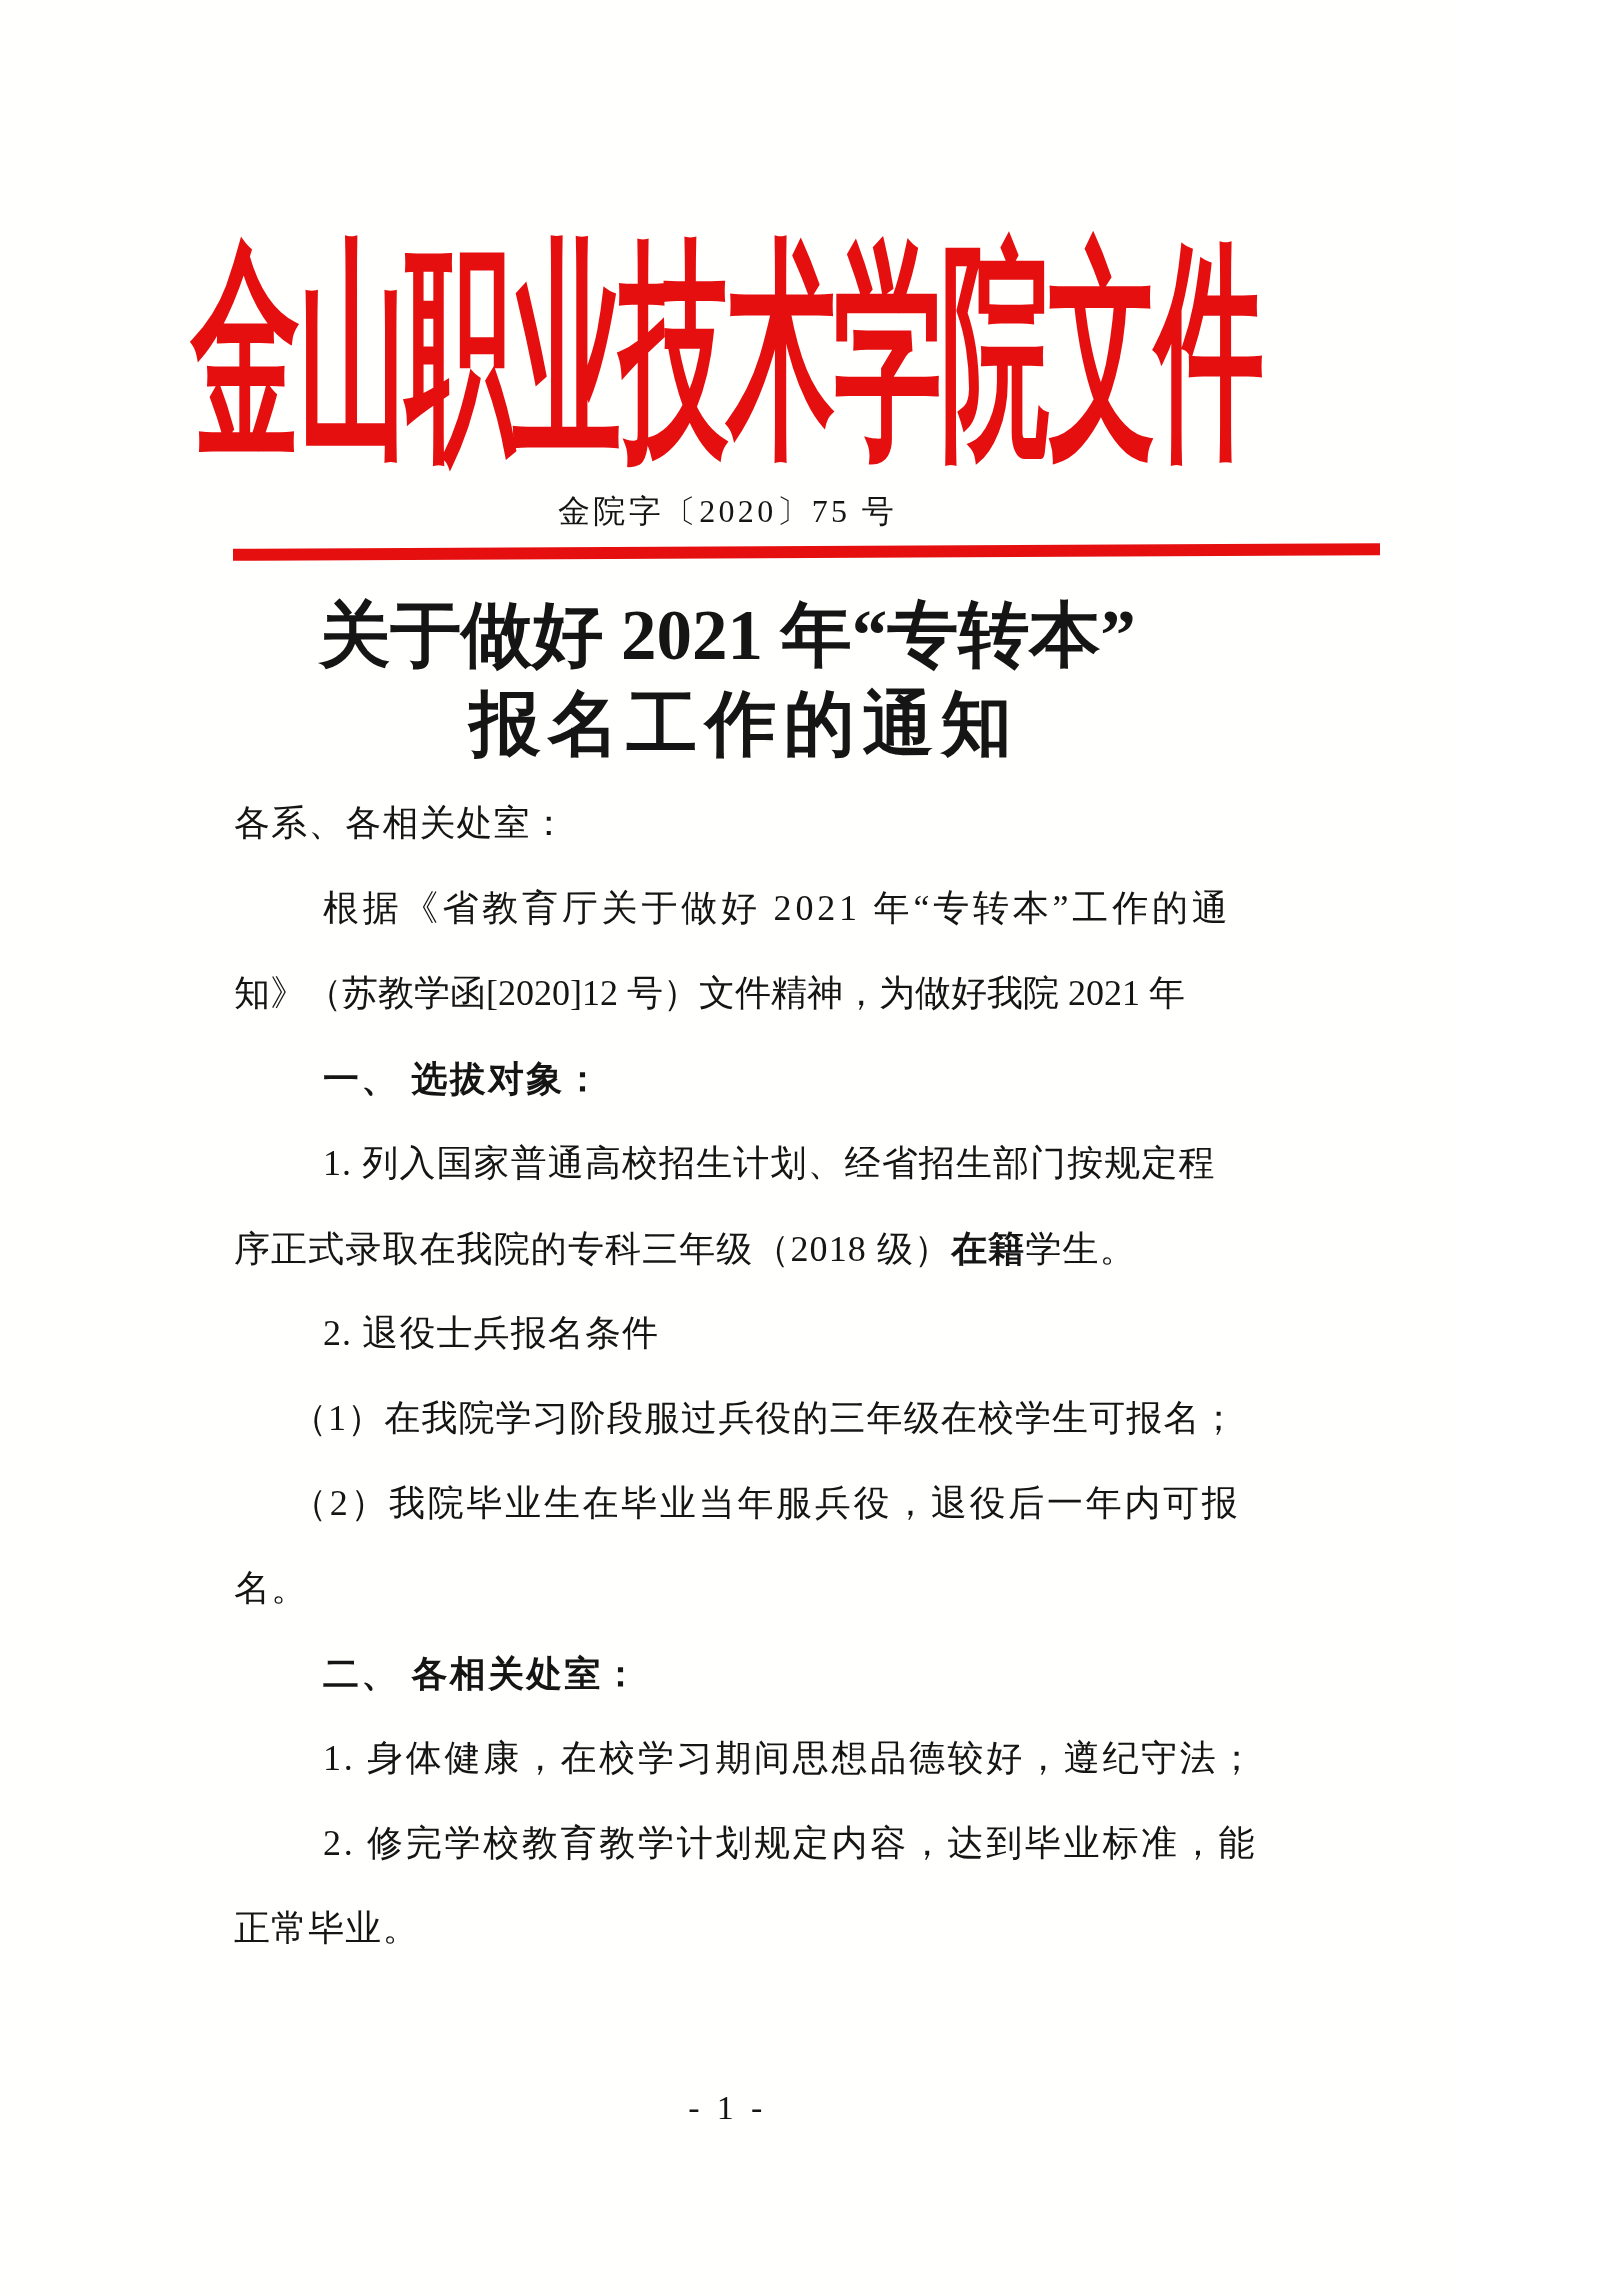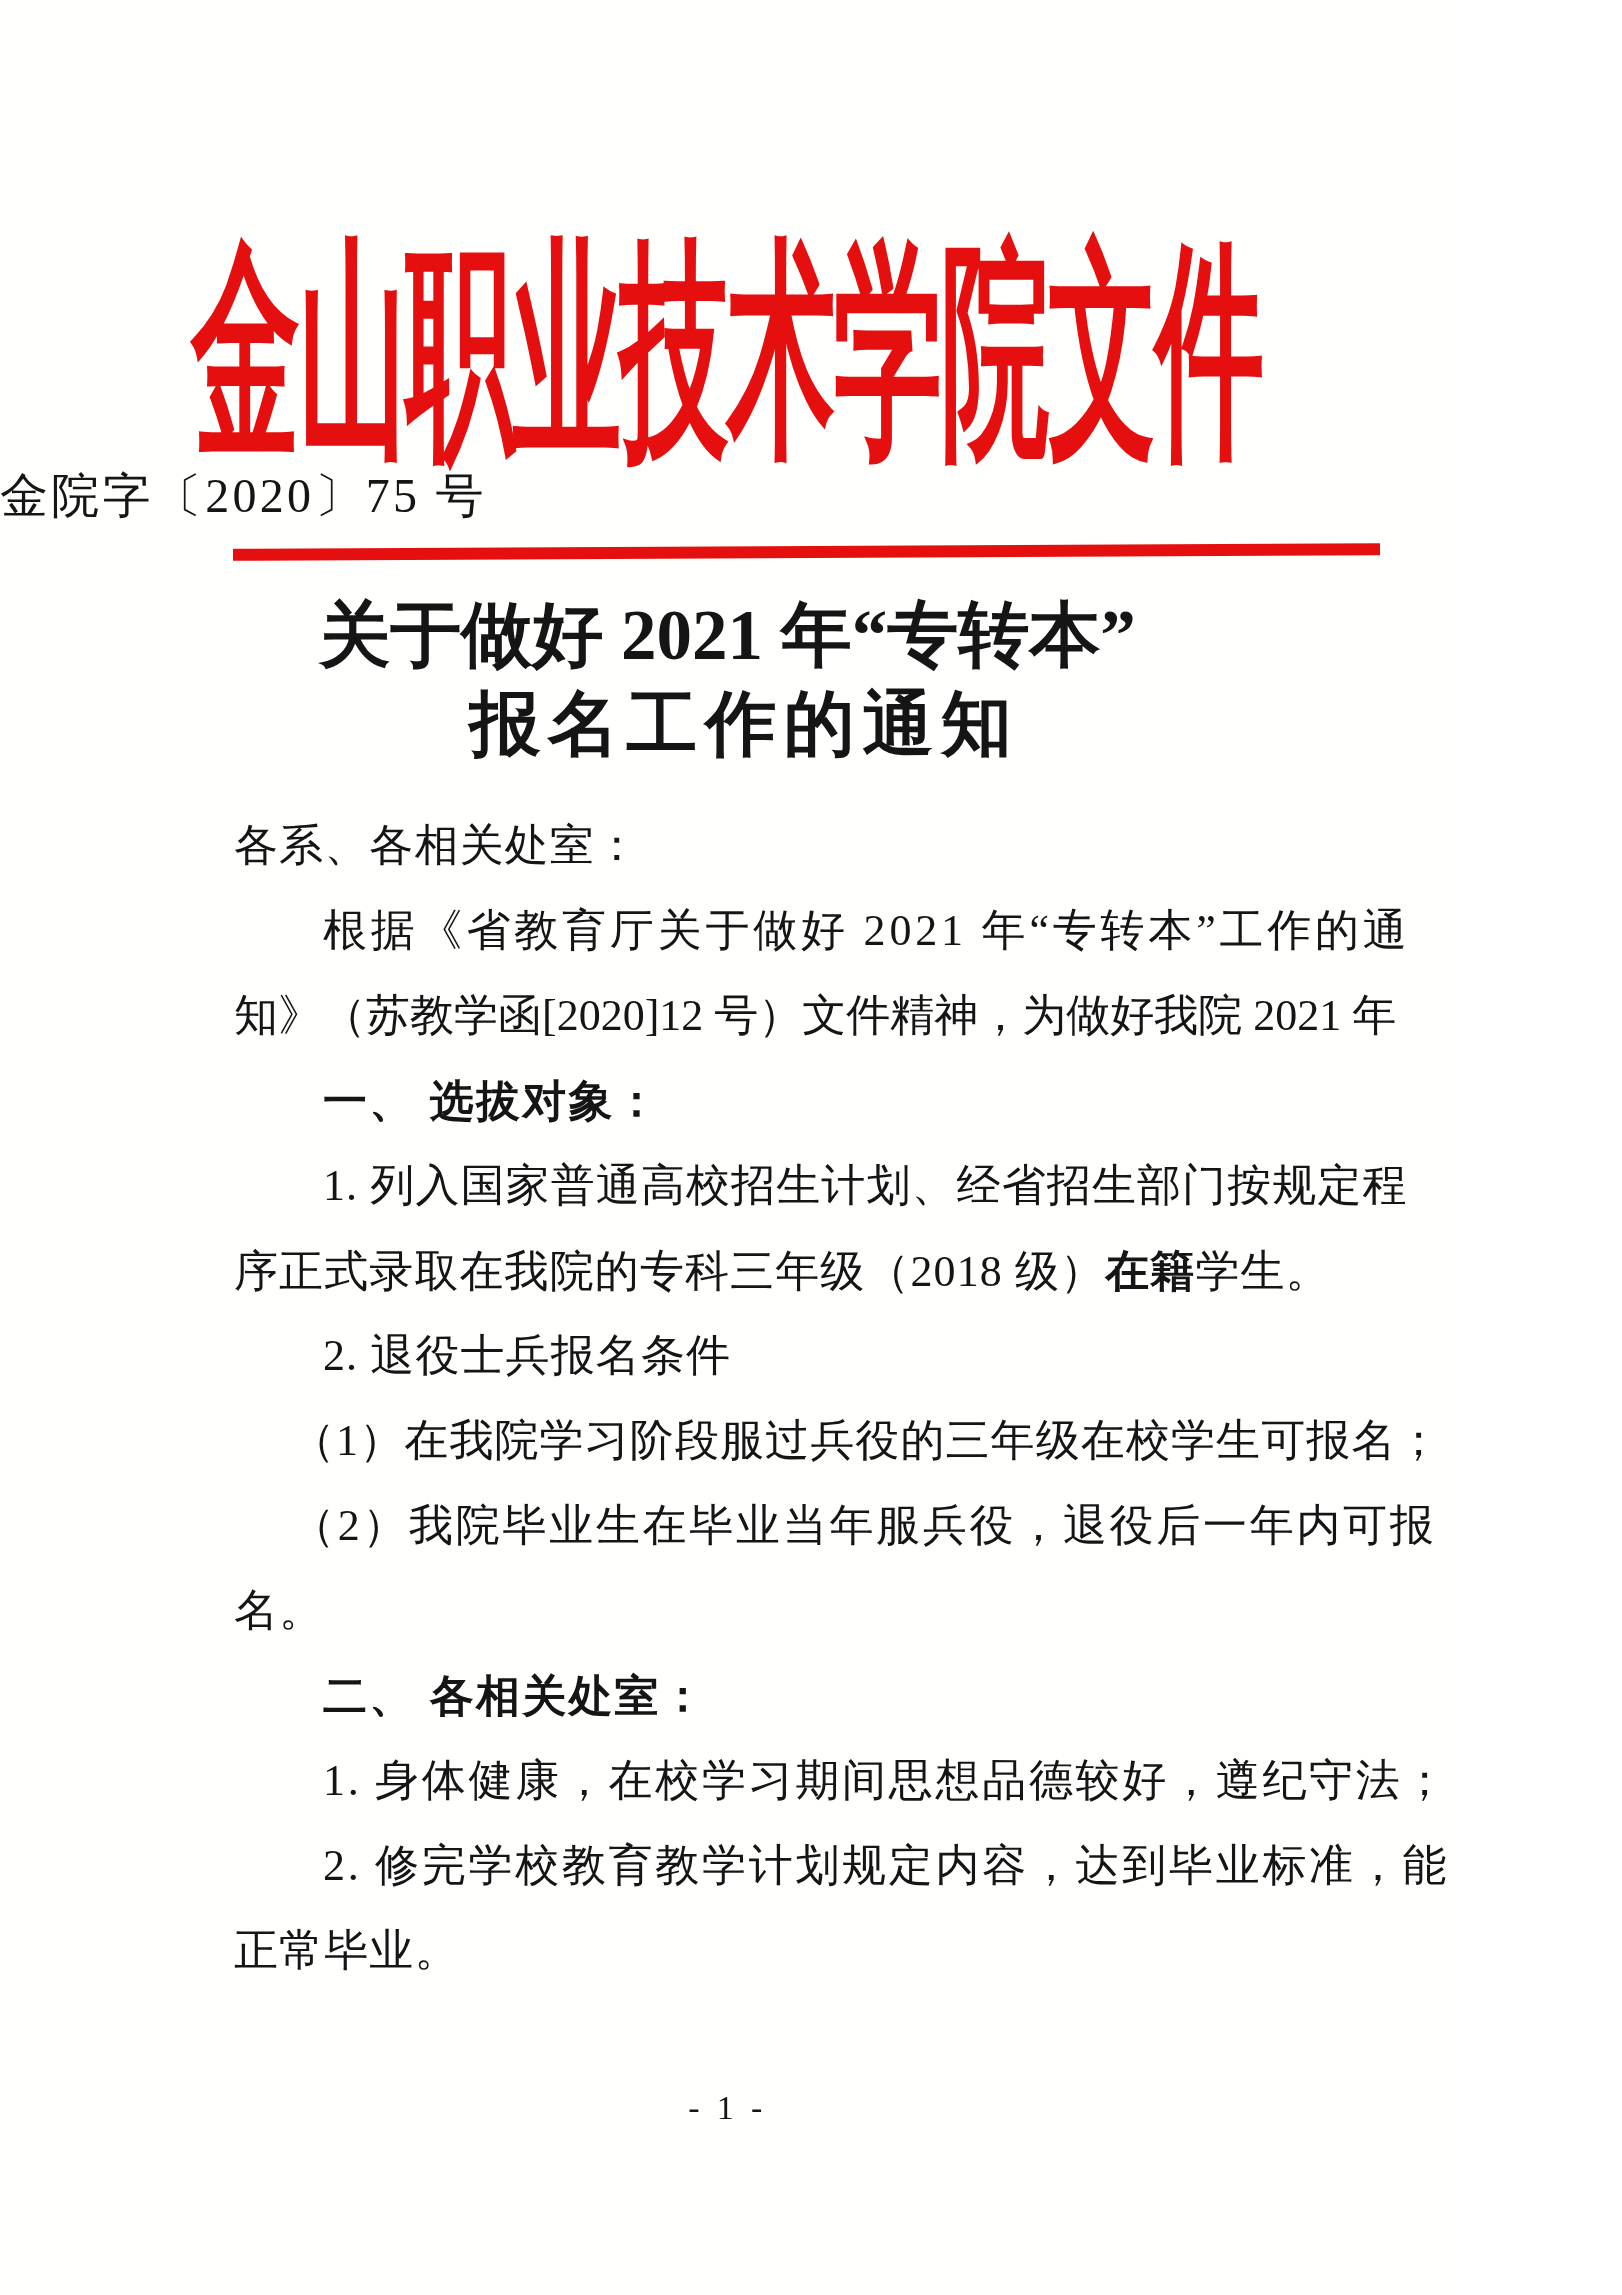--- a/index.html
+++ b/index.html
@@ -12,35 +12,35 @@
   .org-title {
     position:absolute; top:244px; left:0; width:100%; height:215px;
     display:flex; align-items:center; justify-content:center;
   }
   .org-title-text {
     font-size:112px; font-weight:bold; color:var(--accent);
     transform:scale(0.97,2.08); transform-origin:center;
     letter-spacing:-1.6px; white-space:nowrap; line-height:1;
   }
   .doc-number {
-    position:absolute; top:468px; left:0; width:100%;
-    text-align:left; font-size:48px; line-height:55px; letter-spacing:3.3px;
+    position:absolute; top:484px; left:0; width:100%;
+    text-align:center; font-size:32px; line-height:55px; letter-spacing:3.3px;
   }
   .red-line {
     position:absolute; left:233px; top:546px; width:1147px; height:12px;
     background:var(--accent); transform:rotate(-0.28deg);
   }
   .doc-title {
     position:absolute; top:591px; left:0; width:100%;
     text-align:center; font-weight:bold; font-size:71px; line-height:89px;
   }
   .doc-title .t2 { letter-spacing:7.6px;margin-left:34px; }
   .body-block {
-    position:absolute; left:234px; top:803px; width:1162px;
-    font-size:44px; line-height:85px;
+    position:absolute; left:234px; top:781px; width:1162px;
+    font-size:36px; line-height:85px;
   }
   .bl { white-space:nowrap; letter-spacing:1.1px; height:85px; }
   .indent { padding-left:89px; }
   .indent-paren { padding-left:57px; }
   .stretch { letter-spacing:3.8px; }
   .stretch-sm { letter-spacing:2.7px; }
   .ls0 { letter-spacing:0; }
   .heading, .b {
     font-family:Liberation Sans, sans-serif; font-weight:bold;
   }

